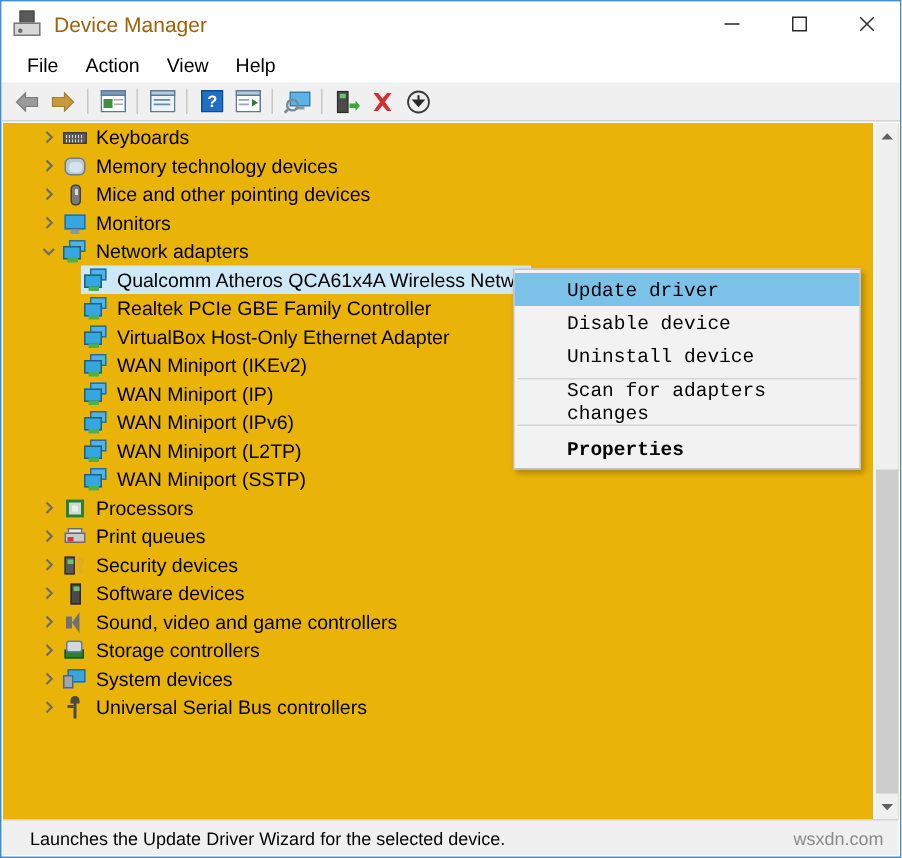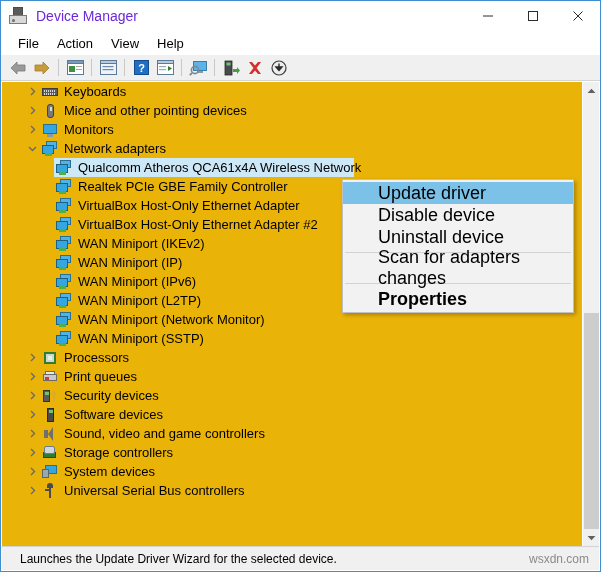--- a/index.html
+++ b/index.html
@@ -56,21 +56,21 @@
   .title-icon .dot {
     position: absolute;
     left: 3px; bottom: 3px;
     width: 3px; height: 3px;
     border-radius: 50%;
     background: #6e6e6e;
   }
   .title-text {
     margin-left: 9px;
     font-size: 14px;
-    color: #6d28d9;
+    color: #a16207;
     line-height: 1;
   }
   .win-buttons {
     margin-left: auto;
     display: flex;
     height: 30px;
   }
   .win-btn {
     width: 45px;
     height: 30px;
@@ -380,23 +380,24 @@
     box-shadow: 2px 2px 4px rgba(0,0,0,0.28);
     padding: 2px 0;
     box-sizing: border-box;
     z-index: 20;
   }
   .ctx-item {
     height: 22px;
     display: flex;
     align-items: center;
     padding-left: 35px;
-    font-size: 18px;
+    font-size: 13px;
     color: #000000;
     box-sizing: border-box;
+    font-family: Liberation Mono, monospace;
   }
   .ctx-item.highlight {
     background: #7cc1e8;
   }
   .ctx-item.bold { font-weight: bold; }
   .ctx-sep {
     height: 1px;
     background: #d3d3d3;
     margin: 4px 2px 4px 2px;
   }
@@ -556,20 +557,33 @@
           </span>
           <span class="lbl">Keyboards</span>
         </div>
         <div class="row lvl1">
           <span class="chev">
             <svg width="9" height="9" viewBox="0 0 9 9">
               <path fill="none" stroke="#6a6a6a" stroke-width="1.4" d="M3 1 L6.5 4.5 L3 8"></path>
             </svg>
           </span>
           <span class="ico">
+            <span class="ic ic-memory">
+              <i class="disk"></i>
+            </span>
+          </span>
+          <span class="lbl">Memory technology devices</span>
+        </div>
+        <div class="row lvl1">
+          <span class="chev">
+            <svg width="9" height="9" viewBox="0 0 9 9">
+              <path fill="none" stroke="#6a6a6a" stroke-width="1.4" d="M3 1 L6.5 4.5 L3 8"></path>
+            </svg>
+          </span>
+          <span class="ico">
             <span class="ic ic-mouse">
               <i class="m"></i>
             </span>
           </span>
           <span class="lbl">Mice and other pointing devices</span>
         </div>
         <div class="row lvl1">
           <span class="chev">
             <svg width="9" height="9" viewBox="0 0 9 9">
               <path fill="none" stroke="#6a6a6a" stroke-width="1.4" d="M3 1 L6.5 4.5 L3 8"></path>
@@ -630,71 +644,51 @@
           <span class="lbl">VirtualBox Host-Only Ethernet Adapter</span>
         </div>
         <div class="row lvl2">
           <span class="ico">
             <span class="ic ic-net">
               <i class="back"></i>
               <i class="front"></i>
               <i class="base"></i>
             </span>
           </span>
-          <span class="lbl">VirtualBox Host-Only Ethernet Adapter #2</span>
+          <span class="lbl">WAN Miniport (IKEv2)</span>
         </div>
         <div class="row lvl2">
           <span class="ico">
             <span class="ic ic-net">
               <i class="back"></i>
               <i class="front"></i>
               <i class="base"></i>
             </span>
           </span>
-          <span class="lbl">WAN Miniport (IKEv2)</span>
+          <span class="lbl">WAN Miniport (IP)</span>
         </div>
         <div class="row lvl2">
           <span class="ico">
             <span class="ic ic-net">
               <i class="back"></i>
               <i class="front"></i>
               <i class="base"></i>
             </span>
           </span>
-          <span class="lbl">WAN Miniport (IP)</span>
+          <span class="lbl">WAN Miniport (IPv6)</span>
         </div>
         <div class="row lvl2">
           <span class="ico">
             <span class="ic ic-net">
               <i class="back"></i>
               <i class="front"></i>
               <i class="base"></i>
             </span>
           </span>
-          <span class="lbl">WAN Miniport (IPv6)</span>
-        </div>
-        <div class="row lvl2">
-          <span class="ico">
-            <span class="ic ic-net">
-              <i class="back"></i>
-              <i class="front"></i>
-              <i class="base"></i>
-            </span>
-          </span>
           <span class="lbl">WAN Miniport (L2TP)</span>
-        </div>
-        <div class="row lvl2">
-          <span class="ico">
-            <span class="ic ic-net">
-              <i class="back"></i>
-              <i class="front"></i>
-              <i class="base"></i>
-            </span>
-          </span>
-          <span class="lbl">WAN Miniport (Network Monitor)</span>
         </div>
         <div class="row lvl2">
           <span class="ico">
             <span class="ic ic-net">
               <i class="back"></i>
               <i class="front"></i>
               <i class="base"></i>
             </span>
           </span>
           <span class="lbl">WAN Miniport (SSTP)</span>

